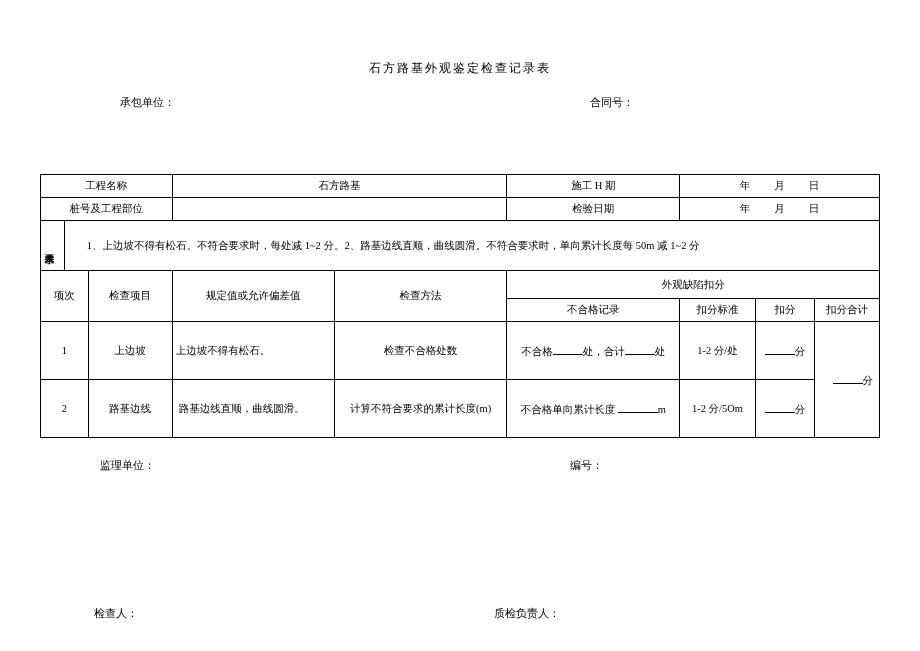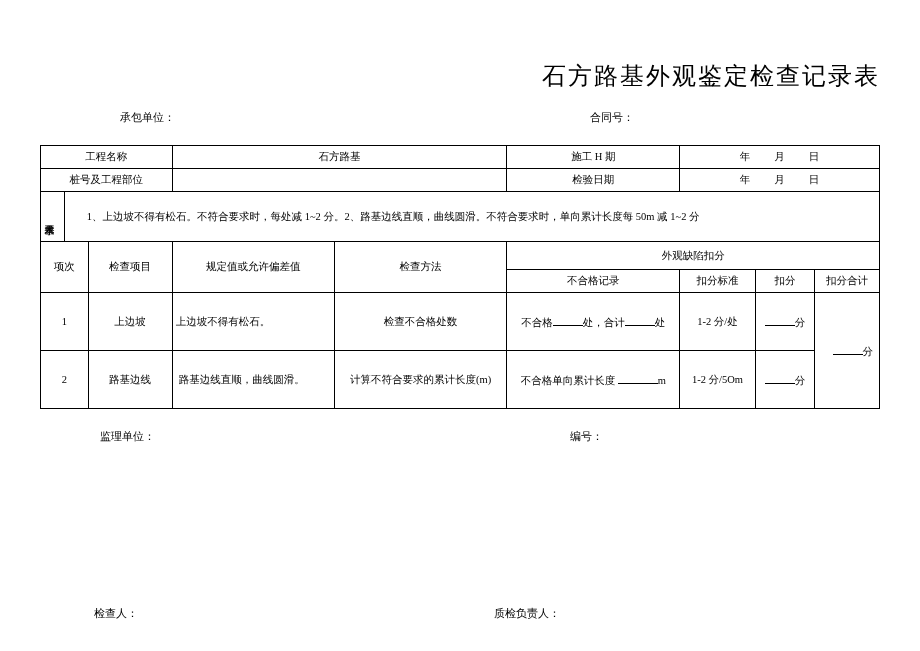--- a/index.html
+++ b/index.html
@@ -13,29 +13,29 @@
       font-size: 11px;
       color: #000;
       width: 920px;
       height: 651px;
       position: relative;
     }
     .page {
       padding: 60px 40px 0 40px;
     }
     .title {
-      text-align: right;
-      font-size: 24px;
+      text-align: center;
+      font-size: 12px;
       font-weight: normal;
       margin-bottom: 18px;
       letter-spacing: 2px;
     }
     .header-line {
       display: flex;
-      margin-bottom: 20px;
+      margin-bottom: 64px;
       padding: 0 80px;
       font-family: Liberation Mono, monospace;
     }
     .header-left {
       flex: 1;
     }
     .header-right {
       flex: 1;
       text-align: left;
       padding-left: 260px;

